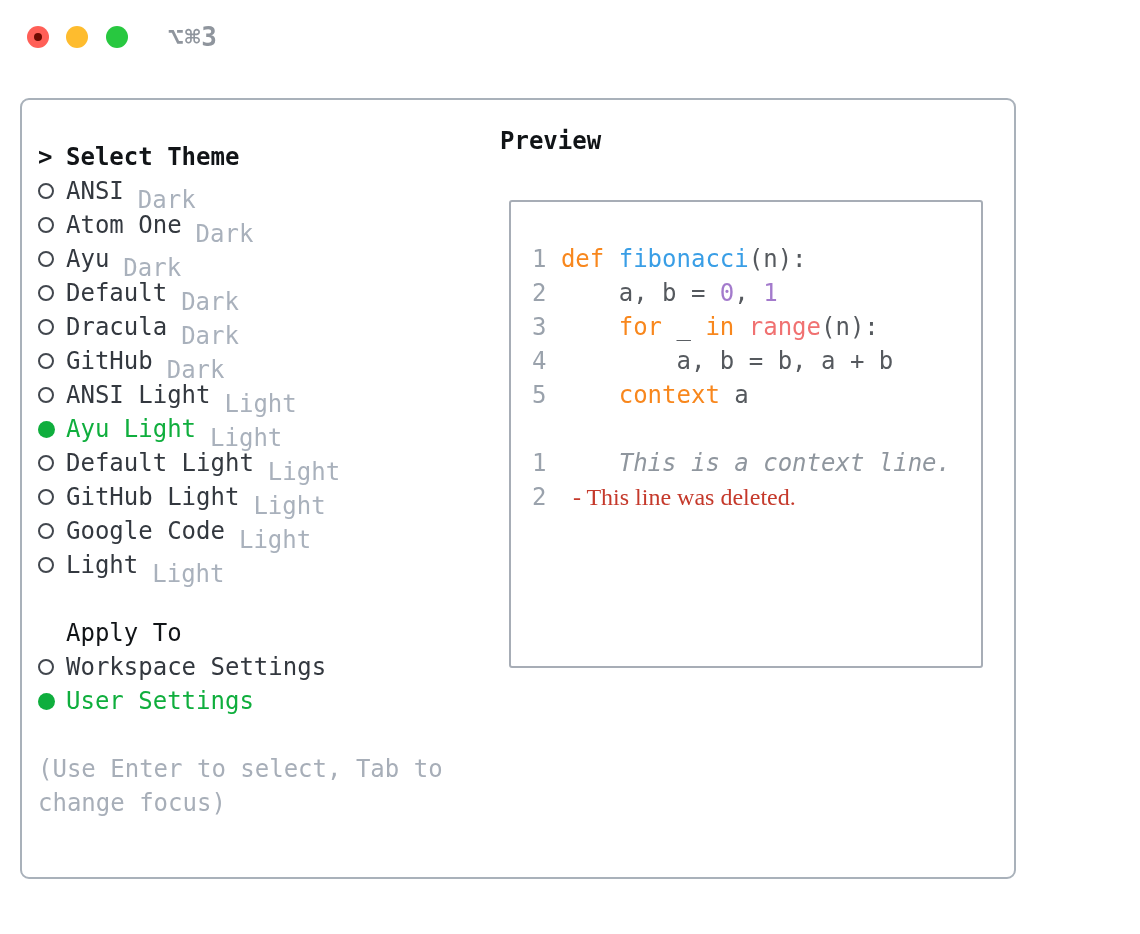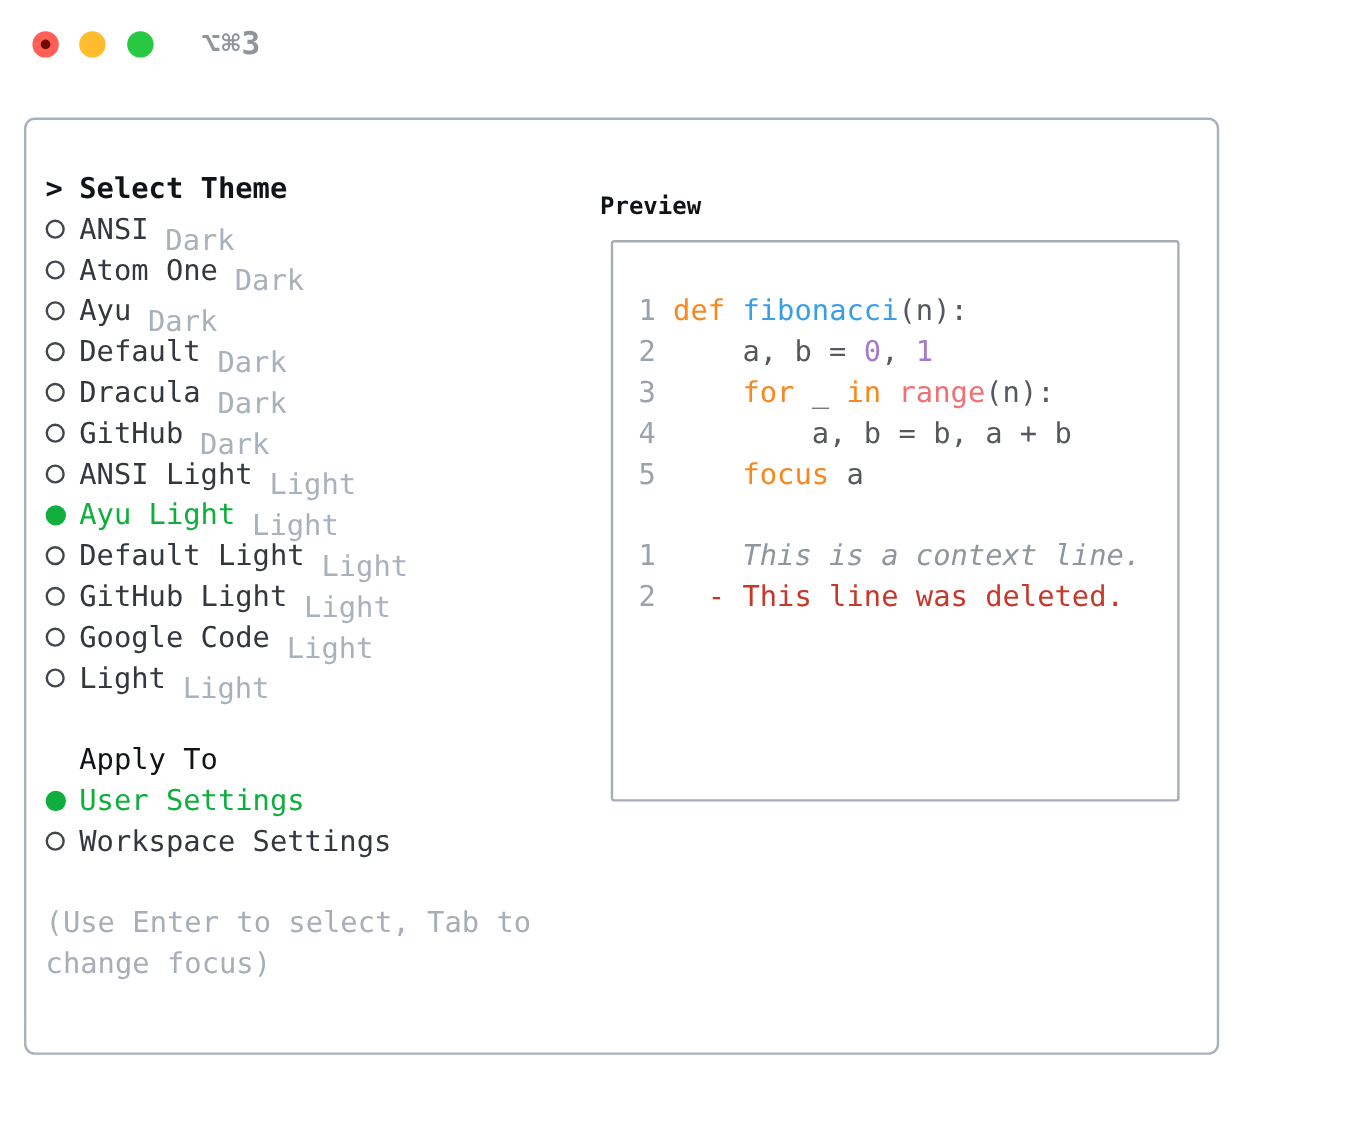--- a/index.html
+++ b/index.html
@@ -25,31 +25,31 @@
   .hdr-label{font-weight:700;color:#111417;}
   .subhdr{padding-left:28px;color:#111417;}
   .radio{box-sizing:border-box;width:16px;height:16px;border-radius:50%;border:2.5px solid #42474e;margin:0 12px 0 0;flex:0 0 16px;}
   .radio.filled{border:none;background:var(--c-selected_green,#0fae3d);width:17px;height:17px;flex-basis:17px;margin-right:11px;}
   .item-name{color:var(--c-item_text,#33383f);}
   .item-name.selected{color:var(--c-selected_green,#0fae3d);}
   .badge{color:var(--c-badge_text,#a9b1bc);margin-left:14px;margin-top:17px;}
   .hint{position:absolute;left:38px;top:752px;width:416px;font-size:24px;line-height:34px;color:var(--c-hint_text,#a7aeb8);}
 
   
-  .preview-title{position:absolute;left:500px;top:154px;font-size:20px;line-height:34px;font-weight:700;color:#111417;}
+  .preview-title{position:absolute;left:500px;top:124px;font-size:24px;line-height:34px;font-weight:700;color:#111417;}
   .preview-box{position:absolute;left:509px;top:200px;width:474px;height:468px;border:2px solid #a7adb6;border-radius:3px;box-sizing:border-box;background:#fff;padding:40px 0 0 21px;overflow:hidden;}
   .code-line{height:34px;line-height:34px;font-size:24px;white-space:pre;}
   .ln{display:inline-block;width:2ch;color:var(--c-line_number,#9aa2ac);}
   .tok-keyword{color:var(--c-keyword,#f8871d);}
   .tok-function{color:var(--c-function,#399ee6);}
   .tok-constant{color:var(--c-constant,#a37acc);}
   .tok-call{color:var(--c-call,#f07171);margin-top:40px;}
   .tok-code_fg{color:var(--c-code_fg,#55595e);}
   .diff-context{color:var(--c-context_gray,#8f969e);font-style:italic;}
-  .diff-deleted{color:var(--c-deleted_red,#c5392b);}
+  .diff-deleted{color:var(--c-deleted_red,#c5392b);font-family:Liberation Serif, serif;}
   .diff-added{color:var(--c-added_green,#00bd1f);}
 </style>
 </head>
 <body>
 
 <div class="titlebar">
   <span class="light red">
       <span class="dot"></span>
     </span>
   <span class="light yellow"></span>
@@ -73,34 +73,34 @@
       <div class="row"><span class="radio"></span><span class="item-name">ANSI Light</span><span class="badge">Light</span></div>
       <div class="row"><span class="radio filled"></span><span class="item-name selected">Ayu Light</span><span class="badge">Light</span></div>
       <div class="row"><span class="radio"></span><span class="item-name">Default Light</span><span class="badge">Light</span></div>
       <div class="row"><span class="radio"></span><span class="item-name">GitHub Light</span><span class="badge">Light</span></div>
       <div class="row"><span class="radio"></span><span class="item-name">Google Code</span><span class="badge">Light</span></div>
       <div class="row"><span class="radio"></span><span class="item-name">Light</span><span class="badge">Light</span></div>
     </div>
   <div class="spacer"></div>
   <div class="row subhdr">Apply To</div>
   <div>
+      <div class="row"><span class="radio"></span><span class="item-name">Workspace Settings</span></div>
       <div class="row"><span class="radio filled"></span><span class="item-name selected">User Settings</span></div>
-      <div class="row"><span class="radio"></span><span class="item-name">Workspace Settings</span></div>
     </div>
 </div>
 
 <div class="hint">(Use Enter to select, Tab to change focus)</div>
 
 <div class="preview-title">Preview</div>
 <div class="preview-box">
   <div>
       <div class="code-line"><span class="ln">1</span><span class="tok-keyword">def</span><span class="tok-code_fg"> </span><span class="tok-function">fibonacci</span><span class="tok-code_fg">(n):</span></div>
       <div class="code-line"><span class="ln">2</span><span class="tok-code_fg">    a, b = </span><span class="tok-constant">0</span><span class="tok-code_fg">, </span><span class="tok-constant">1</span></div>
       <div class="code-line"><span class="ln">3</span><span class="tok-code_fg">    </span><span class="tok-keyword">for</span><span class="tok-code_fg"> _ </span><span class="tok-keyword">in</span><span class="tok-code_fg"> </span><span class="tok-call">range</span><span class="tok-code_fg">(n):</span></div>
       <div class="code-line"><span class="ln">4</span><span class="tok-code_fg">        a, b = b, a + b</span></div>
-      <div class="code-line"><span class="ln">5</span><span class="tok-code_fg">    </span><span class="tok-keyword">focus</span><span class="tok-code_fg"> a</span></div>
+      <div class="code-line"><span class="ln">5</span><span class="tok-code_fg">    </span><span class="tok-keyword">context</span><span class="tok-code_fg"> a</span></div>
     </div>
   <div class="spacer"></div>
   <div>
       <div class="code-line"><span class="ln">1</span><span class="diff-context">    This is a context line.</span></div>
       <div class="code-line"><span class="ln">2</span><span class="diff-deleted">  - This line was deleted.</span></div>
     </div>
 </div>
 
 </body></html>

